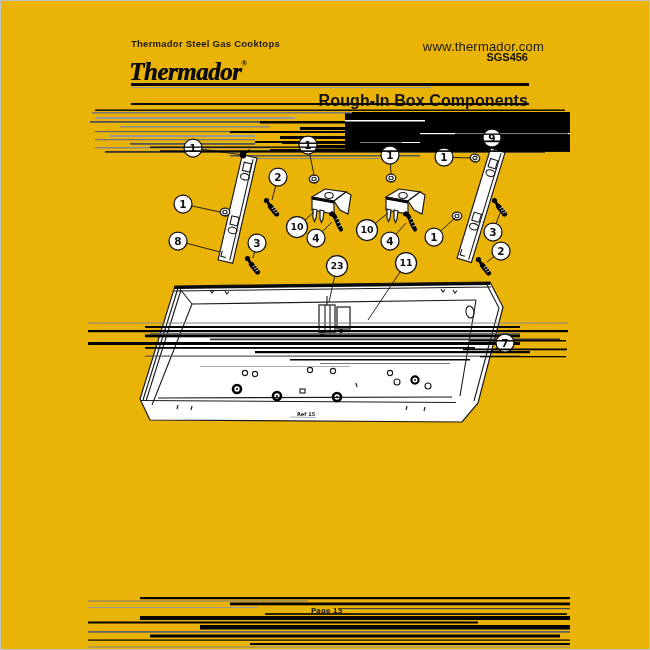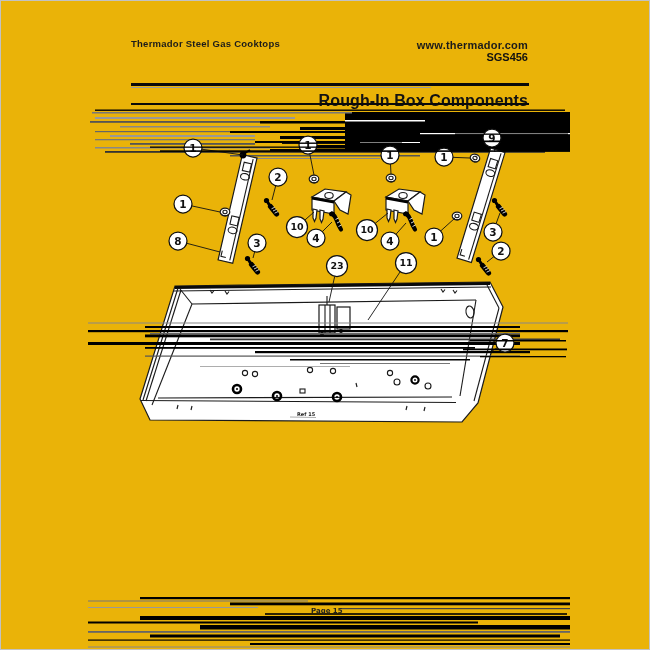--- a/index.html
+++ b/index.html
@@ -1,20 +1,20 @@
 <!DOCTYPE html>
 <html><head>
 <meta charset="utf-8">
 <style>
   html,body{margin:0;padding:0;background:#fff;}
   .page{position:relative;width:650px;height:650px;background:#eab308;overflow:hidden;
         box-shadow:inset 0 0 0 1px #c2c2c2;font-family:"Liberation Sans",sans-serif;}
   .hdr-left{position:absolute;left:131px;top:38px;font-weight:bold;font-size:9.5px;
             color:#1b1b1b;letter-spacing:.25px;}
-  .hdr-right{position:absolute;right:122px;top:39px;font-weight:bold;font-size:11px;
+  .hdr-right{position:absolute;right:106px;top:39px;font-weight:normal;font-size:13px;
              color:#1b1b1b;letter-spacing:.2px;}
   .logo{position:absolute;left:129px;top:58px;font-family:"Liberation Serif",serif;
         font-style:italic;font-weight:bold;font-size:25px;color:#0c0c0c;
         letter-spacing:-.5px;text-shadow:.6px 0 #0c0c0c;}
   .logo sup{font-size:8px;font-style:normal;text-shadow:none;vertical-align:14px;letter-spacing:0;}
   .model{position:absolute;right:122px;top:51px;font-weight:bold;font-size:11px;color:#111;}
   .rule1{position:absolute;left:131px;top:83px;width:398px;height:2.5px;background:#0a0a0a;}
   .rule1b{position:absolute;left:131px;top:86.5px;width:300px;height:1px;background:#999;}
   .section{position:absolute;right:122px;top:92px;font-weight:bold;font-size:16px;
            color:#131313;letter-spacing:.1px;}
@@ -28,20 +28,21 @@
   .s{fill:#000;}
   .svg-label{font-family:"DejaVu Sans",sans-serif;font-weight:bold;fill:#222;}
 </style>
 </head>
 <body>
 
 <div class="page">
 
   <div class="hdr-left">Thermador Steel Gas Cooktops</div>
   <div class="hdr-right">www.thermador.com</div>
+  <div class="logo"><span>Thermador</span><sup>®</sup></div>
   <div class="model">SGS456</div>
   <div class="rule1"></div>
   <div class="rule1b"></div>
   <div class="section">Rough-In Box Components</div>
   <div class="rule2"></div>
 
   <svg width="650" height="650" viewBox="0 0 650 650">
 
     <g>
       <rect class="s" x="95" y="109.5" width="470" height="1.4" fill="#333"></rect>

